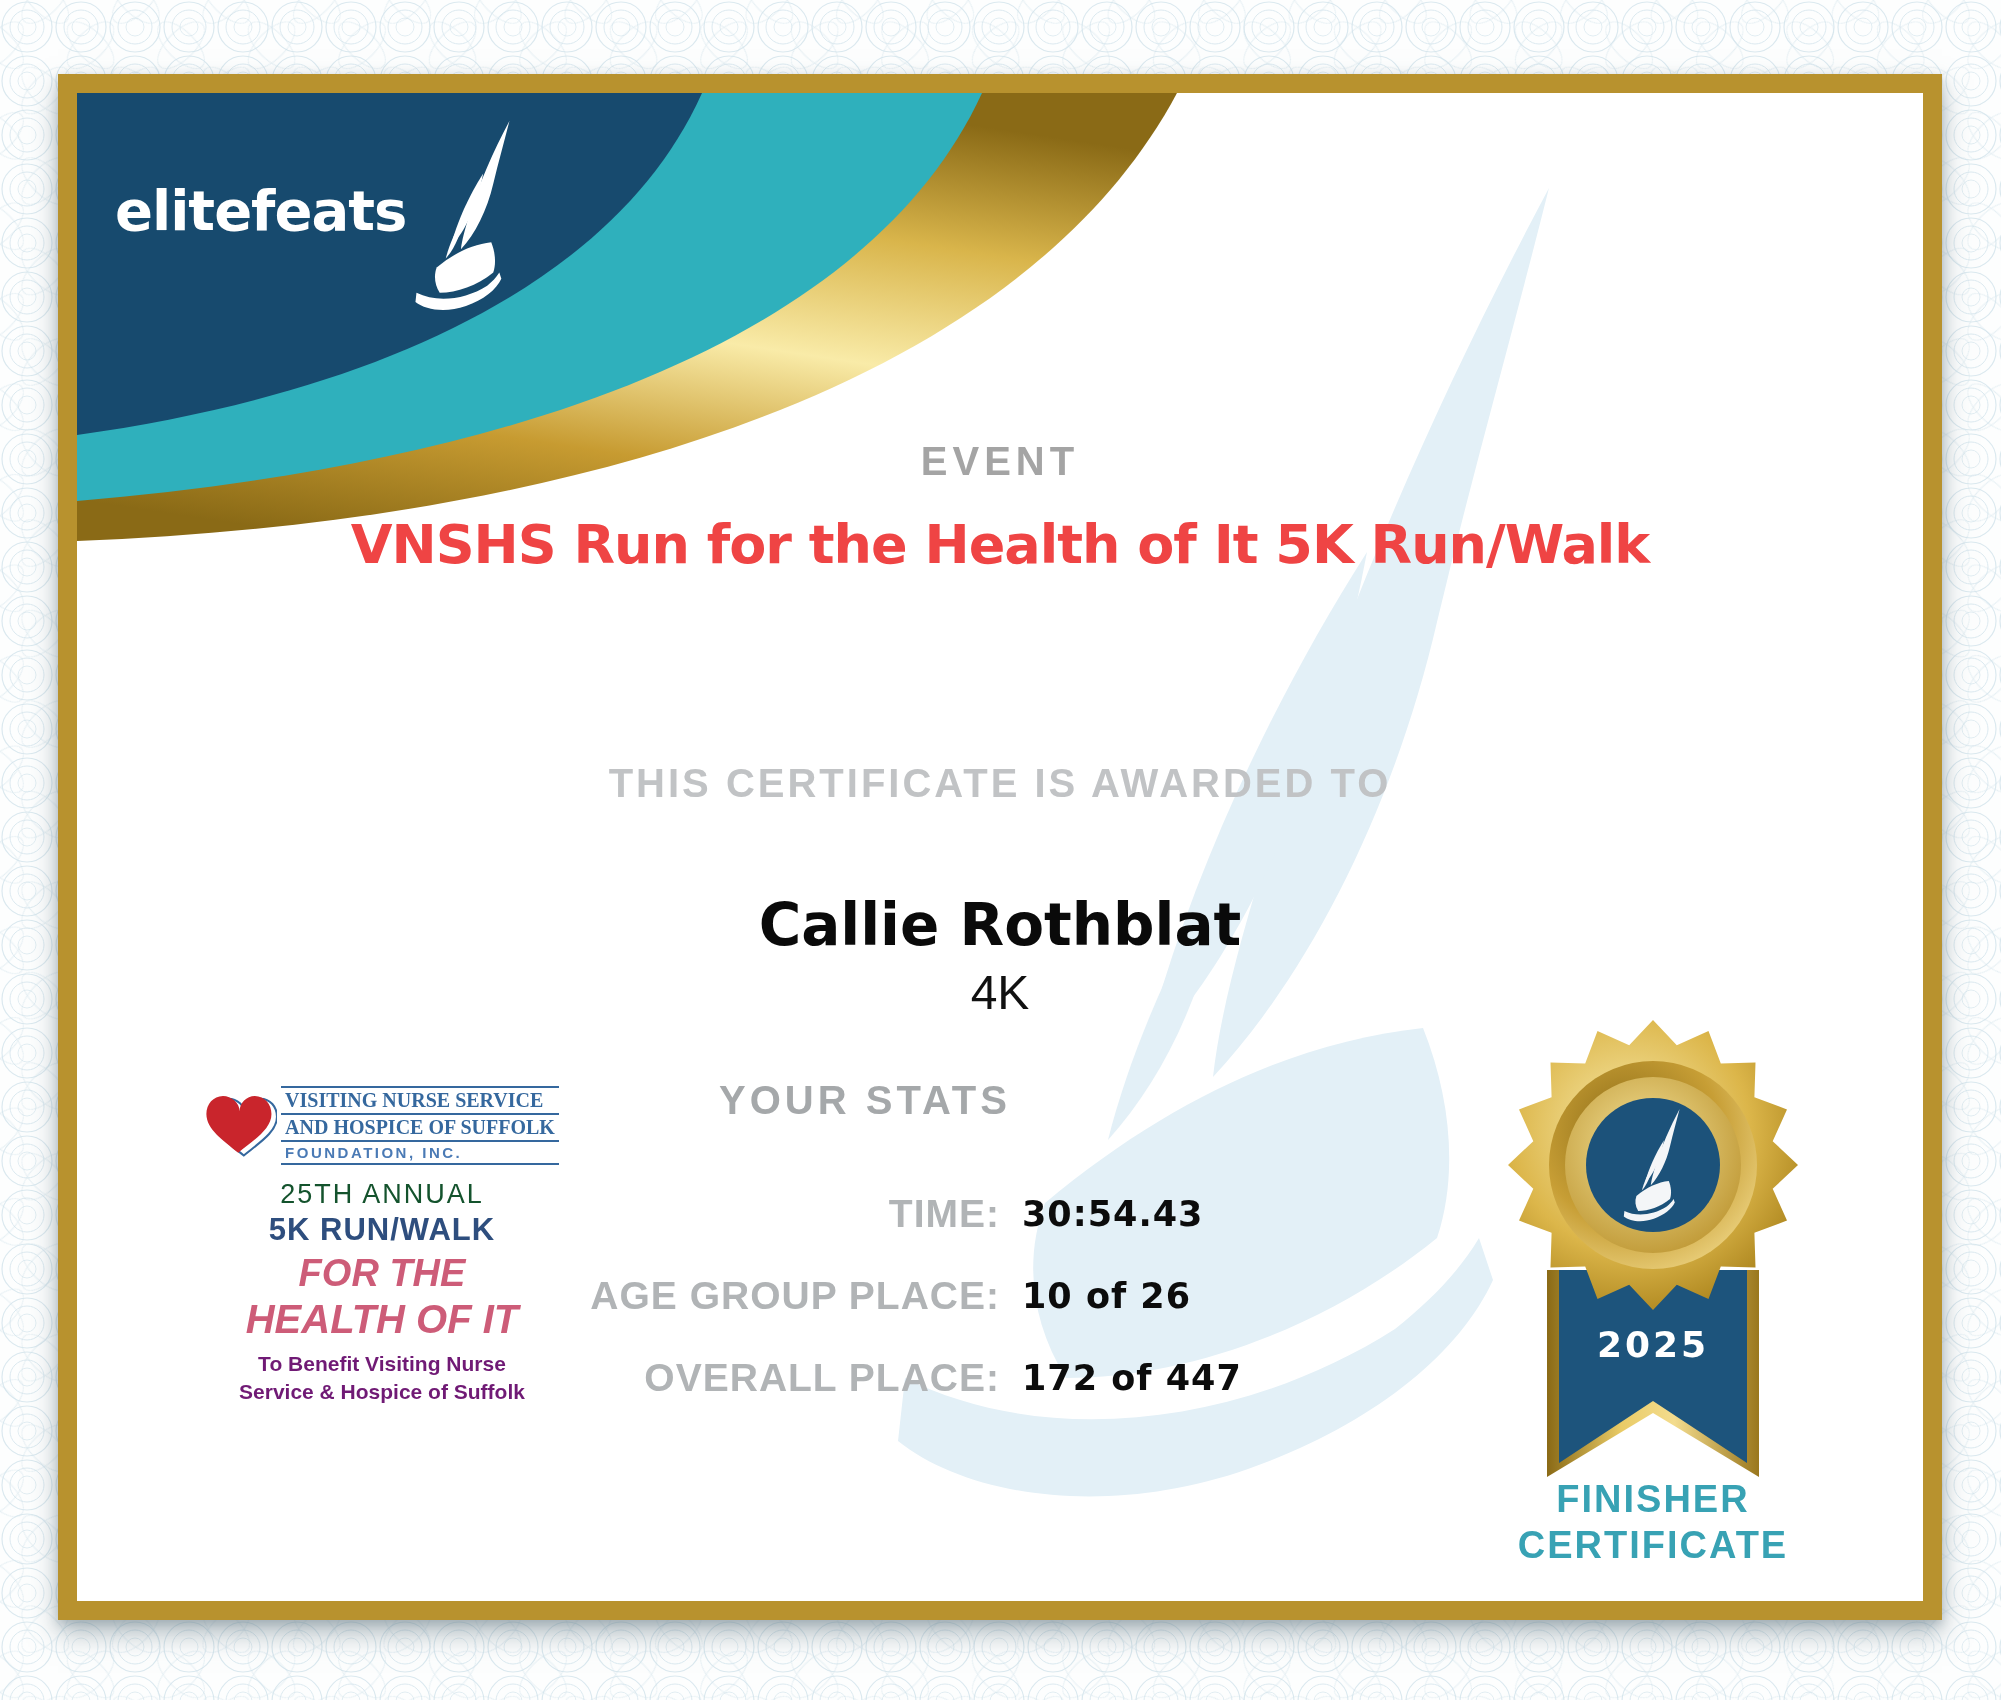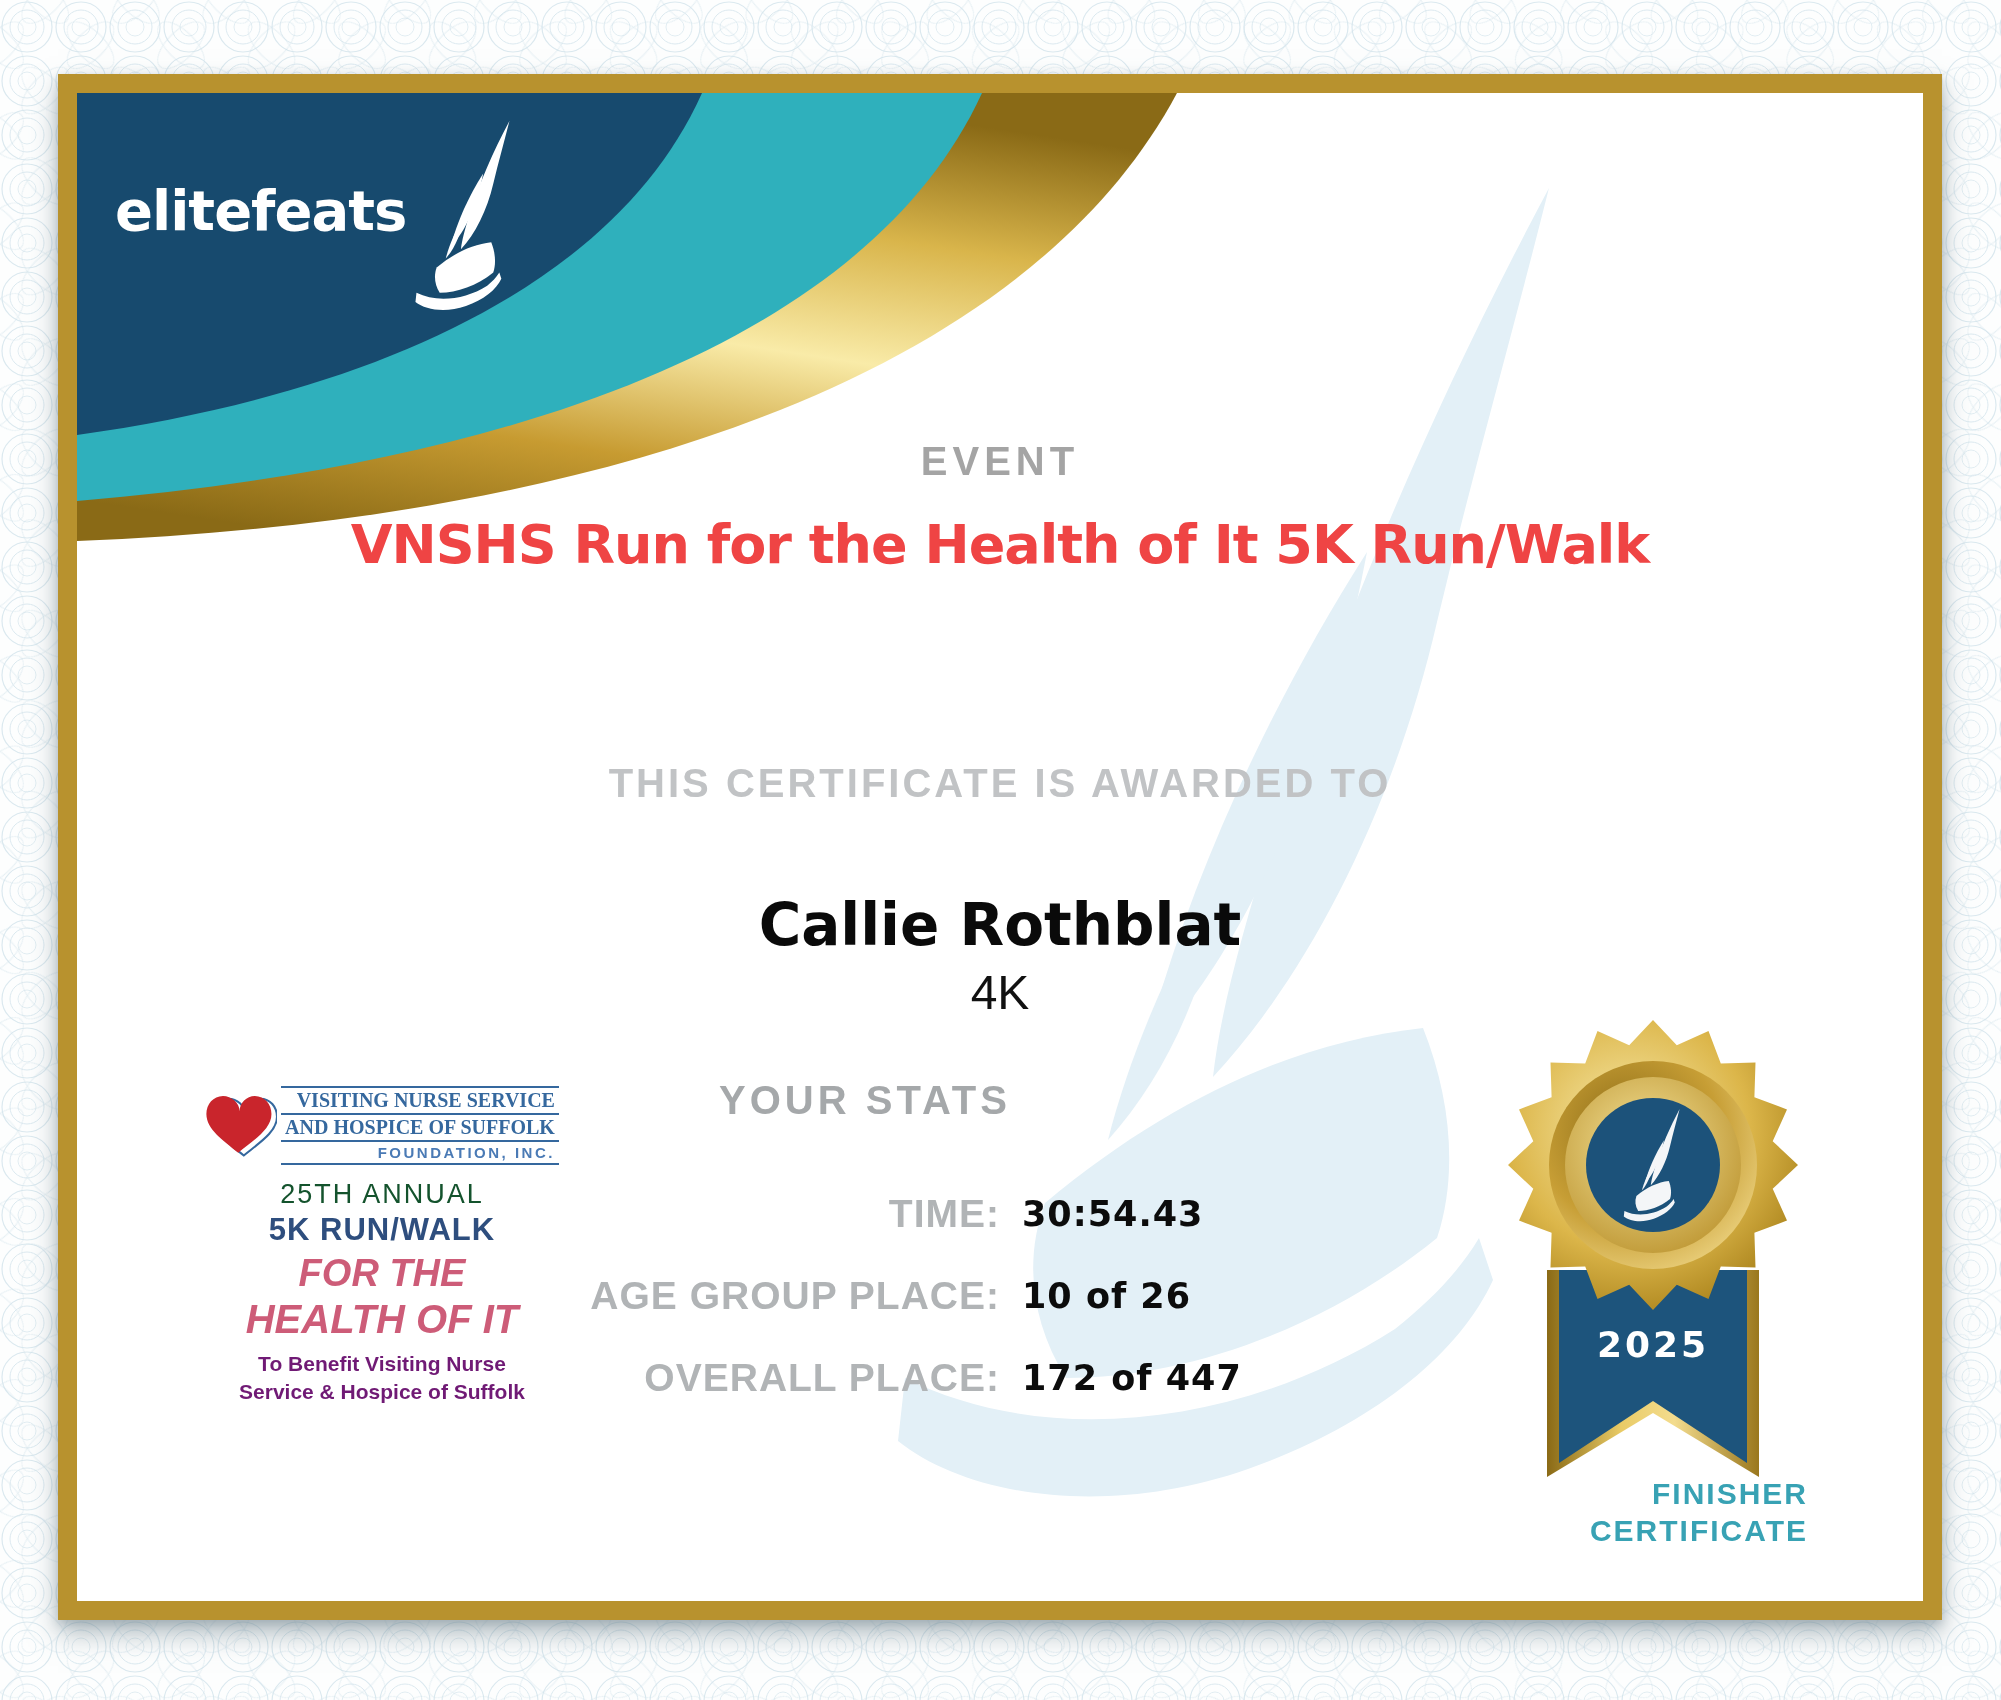--- a/index.html
+++ b/index.html
@@ -37,33 +37,33 @@
   .stat-row{display:flex;align-items:center;height:48px;}
   .stat-row + .stat-row{margin-top:34px;}
   .stat-label{
     width:803px;text-align:right;font-family:"Liberation Sans",sans-serif;
     font-size:39px;font-weight:bold;letter-spacing:1px;color:#b1b4b6;
   }
   .stat-value{margin-left:22px;font-size:35px;font-weight:bold;color:#0c0c0c;letter-spacing:1px;}
   .sponsor{position:absolute;left:85px;top:992px;width:440px;text-align:center;z-index:2;}
   .sponsor-logo{display:flex;align-items:center;justify-content:center;}
   .heart{width:72px;height:80px;margin-right:4px;flex:0 0 auto;}
-  .sponsor-textbox{text-align:right;}
+  .sponsor-textbox{text-align:left;}
   .s-line{border-top:2px solid #35689e;padding:1px 4px 1px 4px;
     font-family:"Liberation Serif",serif;font-weight:bold;font-size:20px;color:#35689e;white-space:nowrap;}
   .s-foundation{border-top:2px solid #35689e;border-bottom:2px solid #35689e;padding:2px 4px;
     font-family:"Liberation Sans",sans-serif;font-weight:bold;font-size:15px;letter-spacing:2.5px;color:#4a7ab5;white-space:nowrap;}
   .s-annual{margin-top:14px;font-family:"Liberation Sans",sans-serif;font-size:27px;color:#14532d;letter-spacing:2px;}
   .s-race{font-family:"Liberation Sans",sans-serif;font-size:31px;font-weight:bold;color:#2e4e7e;letter-spacing:1px;margin-top:2px;}
   .s-forthe{font-family:"Liberation Sans",sans-serif;font-size:38px;font-weight:bold;font-style:italic;color:#cd5c78;margin-top:4px;}
   .s-health{font-family:"Liberation Sans",sans-serif;font-size:40px;font-weight:bold;font-style:italic;color:#cd5c78;margin-top:2px;}
   .s-benefit{font-family:"Liberation Sans",sans-serif;font-size:21px;font-weight:bold;color:#701a75;line-height:1.35;margin-top:8px;}
   .medal{position:absolute;left:1426px;top:922px;width:300px;height:480px;z-index:2;}
-  .finisher{position:absolute;left:1421px;top:1383px;width:310px;text-align:right;z-index:2;
-    font-family:"Liberation Sans",sans-serif;font-size:30px;font-weight:bold;letter-spacing:2px;
+  .finisher{position:absolute;left:1421px;top:1383px;width:310px;text-align:center;z-index:2;
+    font-family:"Liberation Sans",sans-serif;font-size:38px;font-weight:bold;letter-spacing:2px;
     color:#38a2b4;line-height:1.22;}
   .pos{position:absolute;}
 </style>
 </head>
 <body>
 
 <svg width="0" height="0" style="position:absolute" aria-hidden="true">
   <defs>
     <g id="wingfoot">
       <path d="M96,0 C80,30 66,62 56,94 C52,107 49,118 48,127 C62,112 74,88 80,62 C85,41 91,20 96,0 Z"></path>

